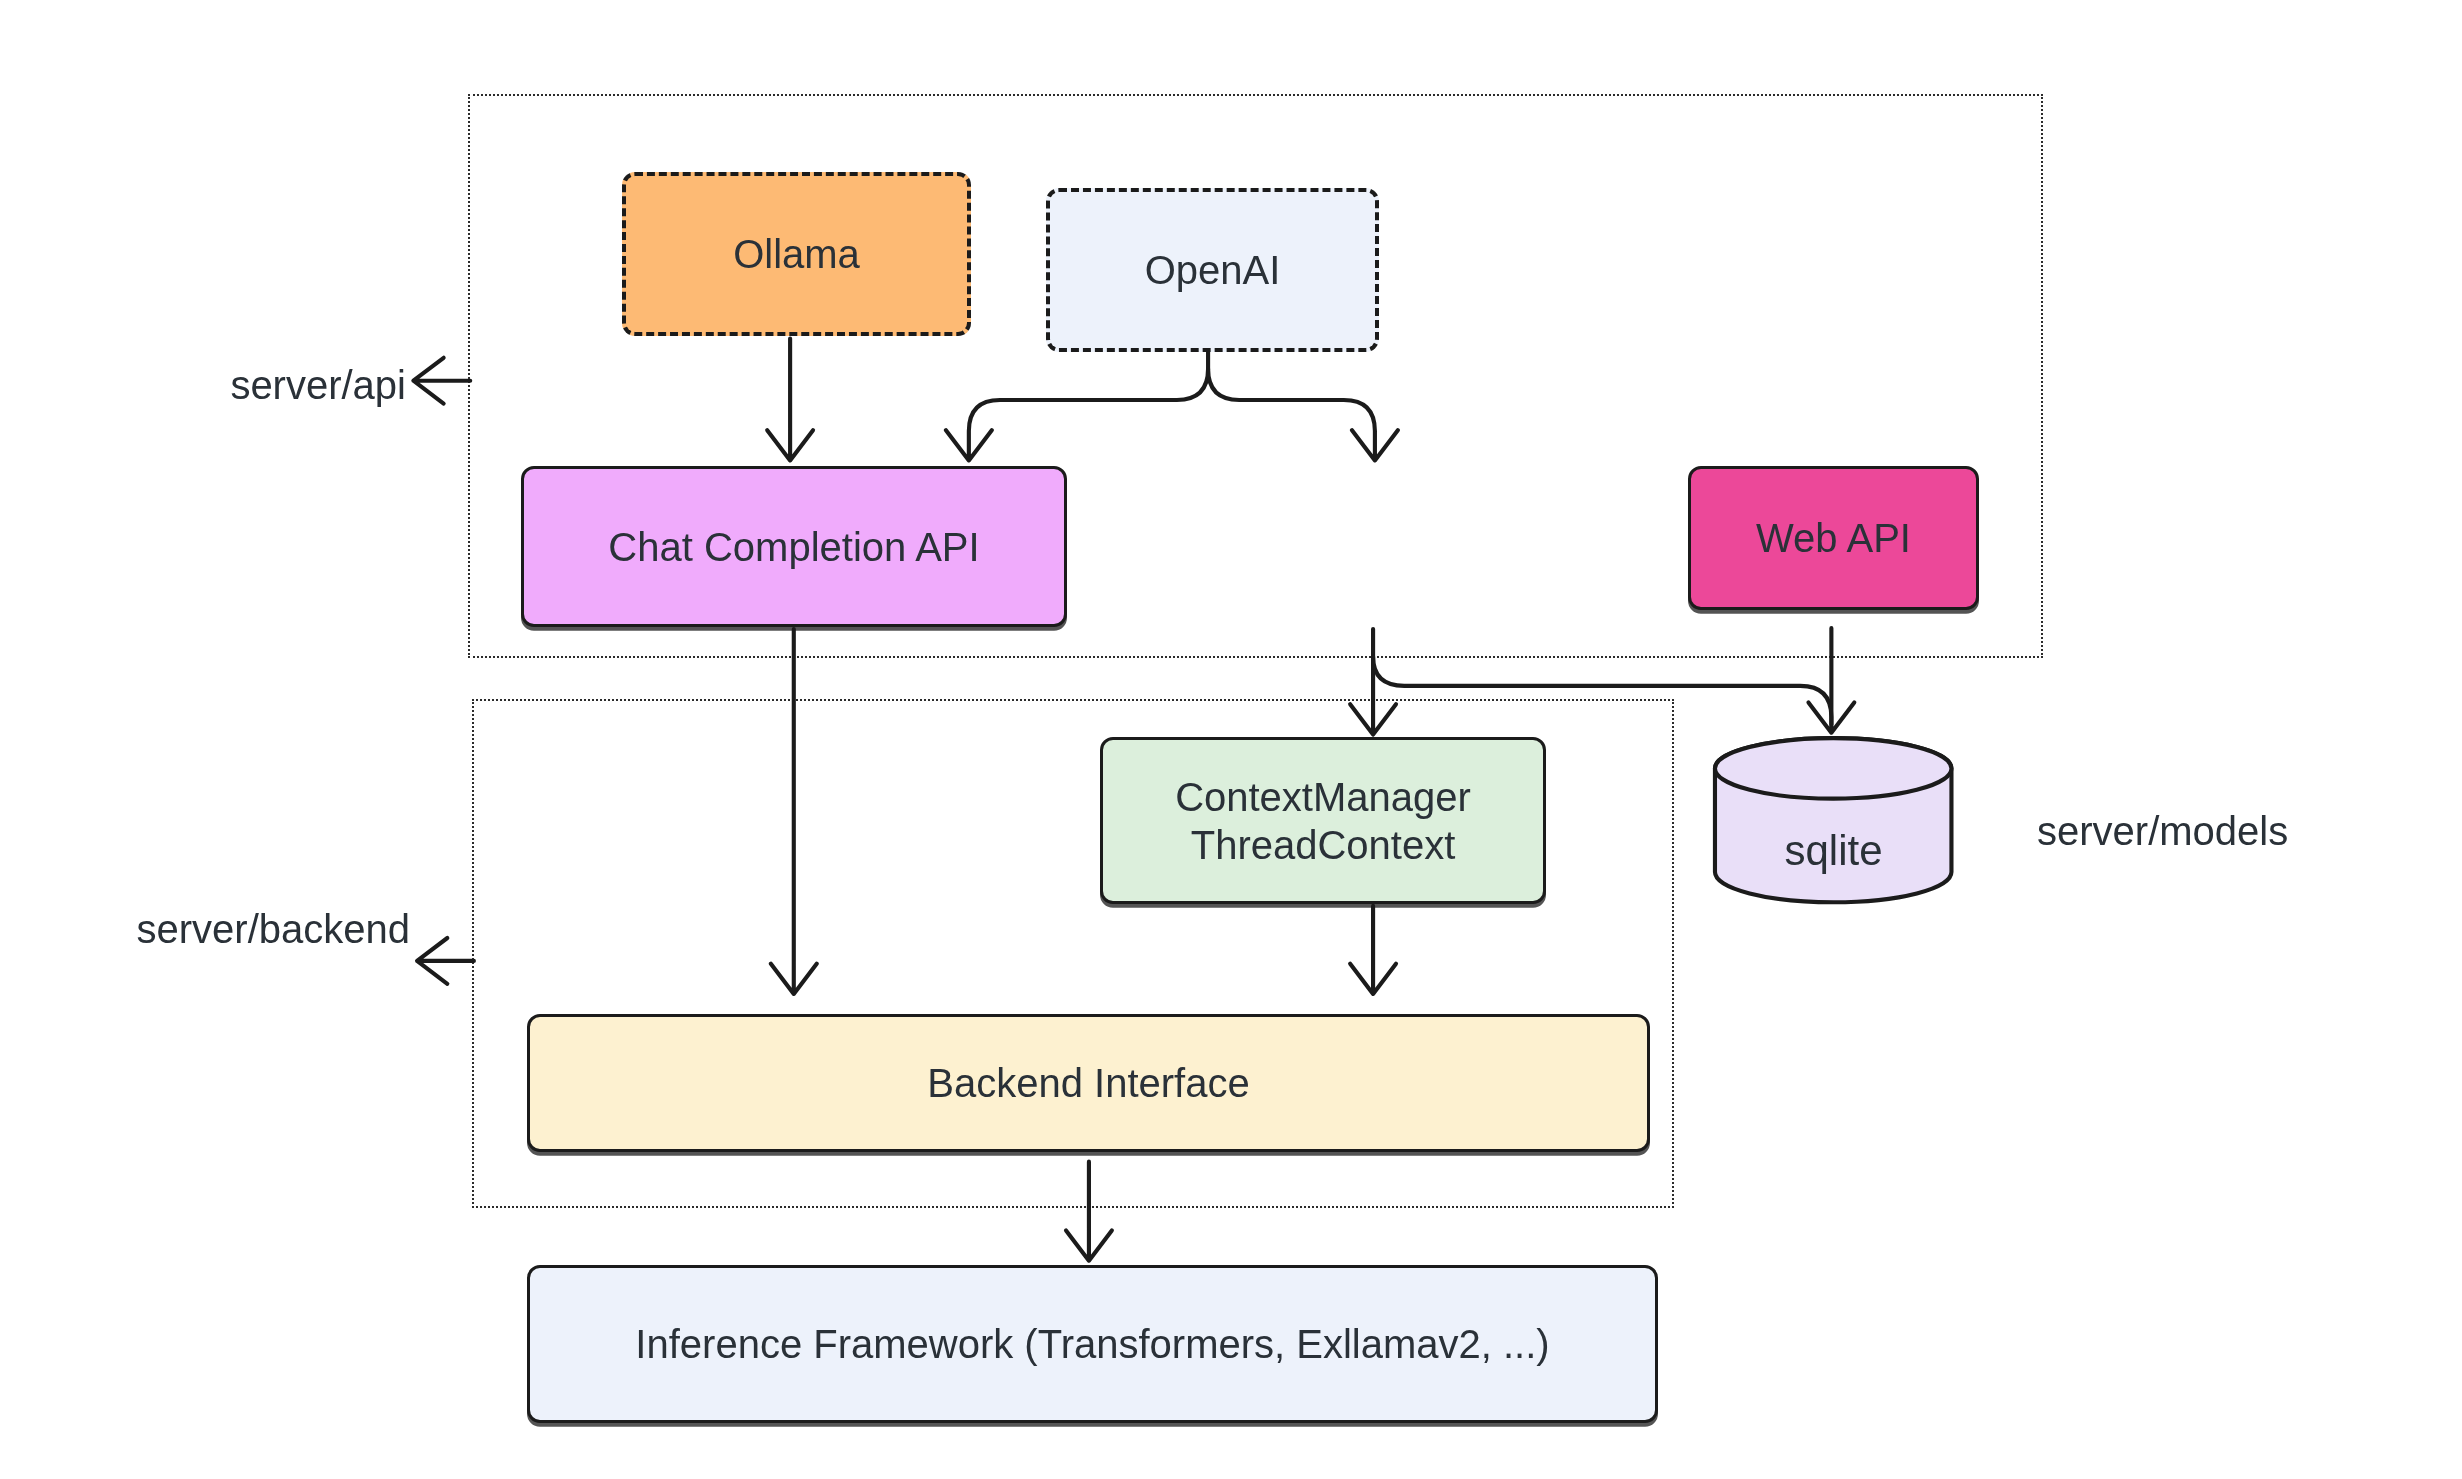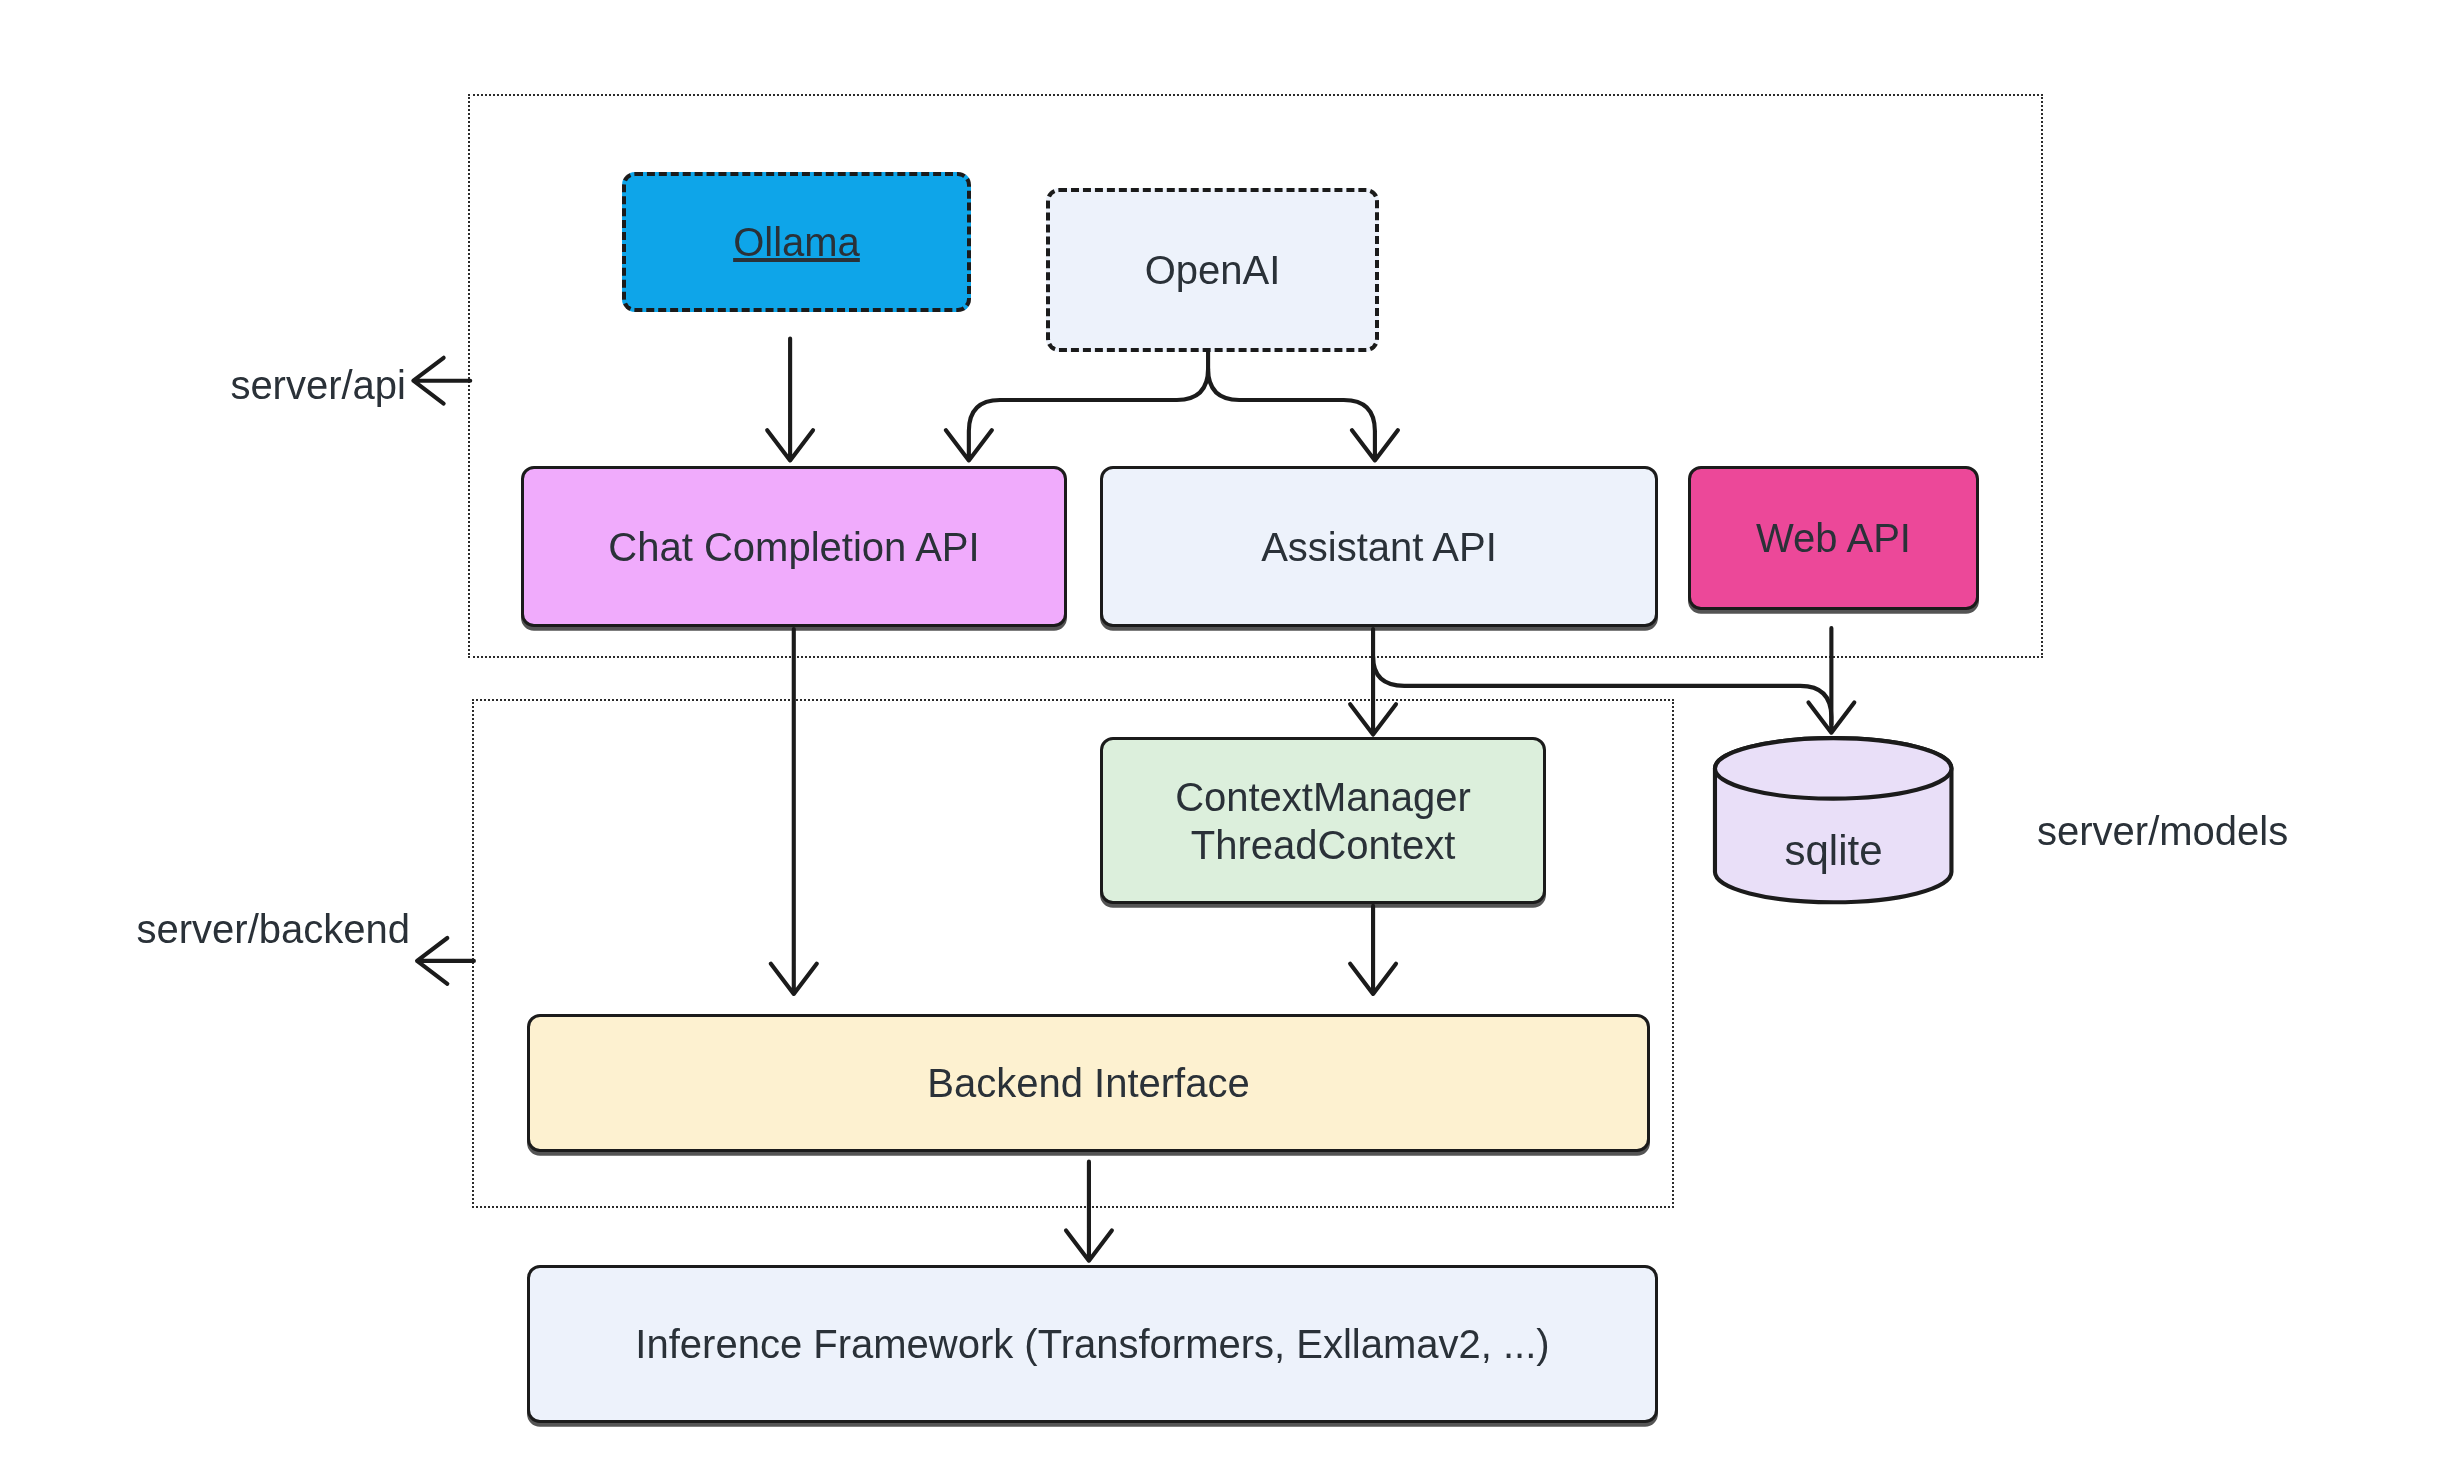--- a/index.html
+++ b/index.html
@@ -47,35 +47,32 @@
       <path d="M513,415 H452 M484,390 L451,415 L484,440"></path>
       <path d="M517,1048 H456 M488,1023 L455,1048 L488,1073"></path>
     </g>
 
     <g stroke-width="4.5" stroke="#1b1b1b">
       <path d="M1871,838 V951 A129,33 0 0 0 2129,951 V838 A129,33 0 0 0 1871,838 Z" fill="#e9dff8"></path>
       <ellipse cx="2000" cy="838" rx="129" ry="33" fill="#e9dff8"></ellipse>
     </g>
   </svg>
 
-  <div class="node dashed" style="left: 622px; top: 172px; width: 349px; height: 140px; background-color: #0ea5e9; border-style: dashed; text-decoration: underline;">
+  <div class="node dashed" style="left: 622px; top: 172px; width: 349px; height: 164px; background-color: #fdba74; border-style: dashed;">
     <span class="line">Ollama</span>
   </div>
 
   <div class="node dashed" style="left: 1046px; top: 188px; width: 333px; height: 164px; background-color: rgb(237, 242, 251); border-style: dashed;">
     <span class="line">OpenAI</span>
   </div>
 
   <div class="node" style="left: 521px; top: 466px; width: 546px; height: 161px; background-color: #f0abfc;">
     <span class="line">Chat Completion API</span>
   </div>
 
-  <div class="node" style="left: 1100px; top: 466px; width: 558px; height: 161px; background-color: rgb(237, 242, 251);">
-    <span class="line">Assistant API</span>
-  </div>
 
   <div class="node" style="left: 1688px; top: 466px; width: 291px; height: 144px; background-color: #ec4899;">
     <span class="line">Web API</span>
   </div>
 
   <div class="node" style="left: 1100px; top: 737px; width: 446px; height: 167px; background-color: rgb(220, 239, 220);">
     <span class="line">ContextManager</span>
     <span class="line">ThreadContext</span>
   </div>
 

